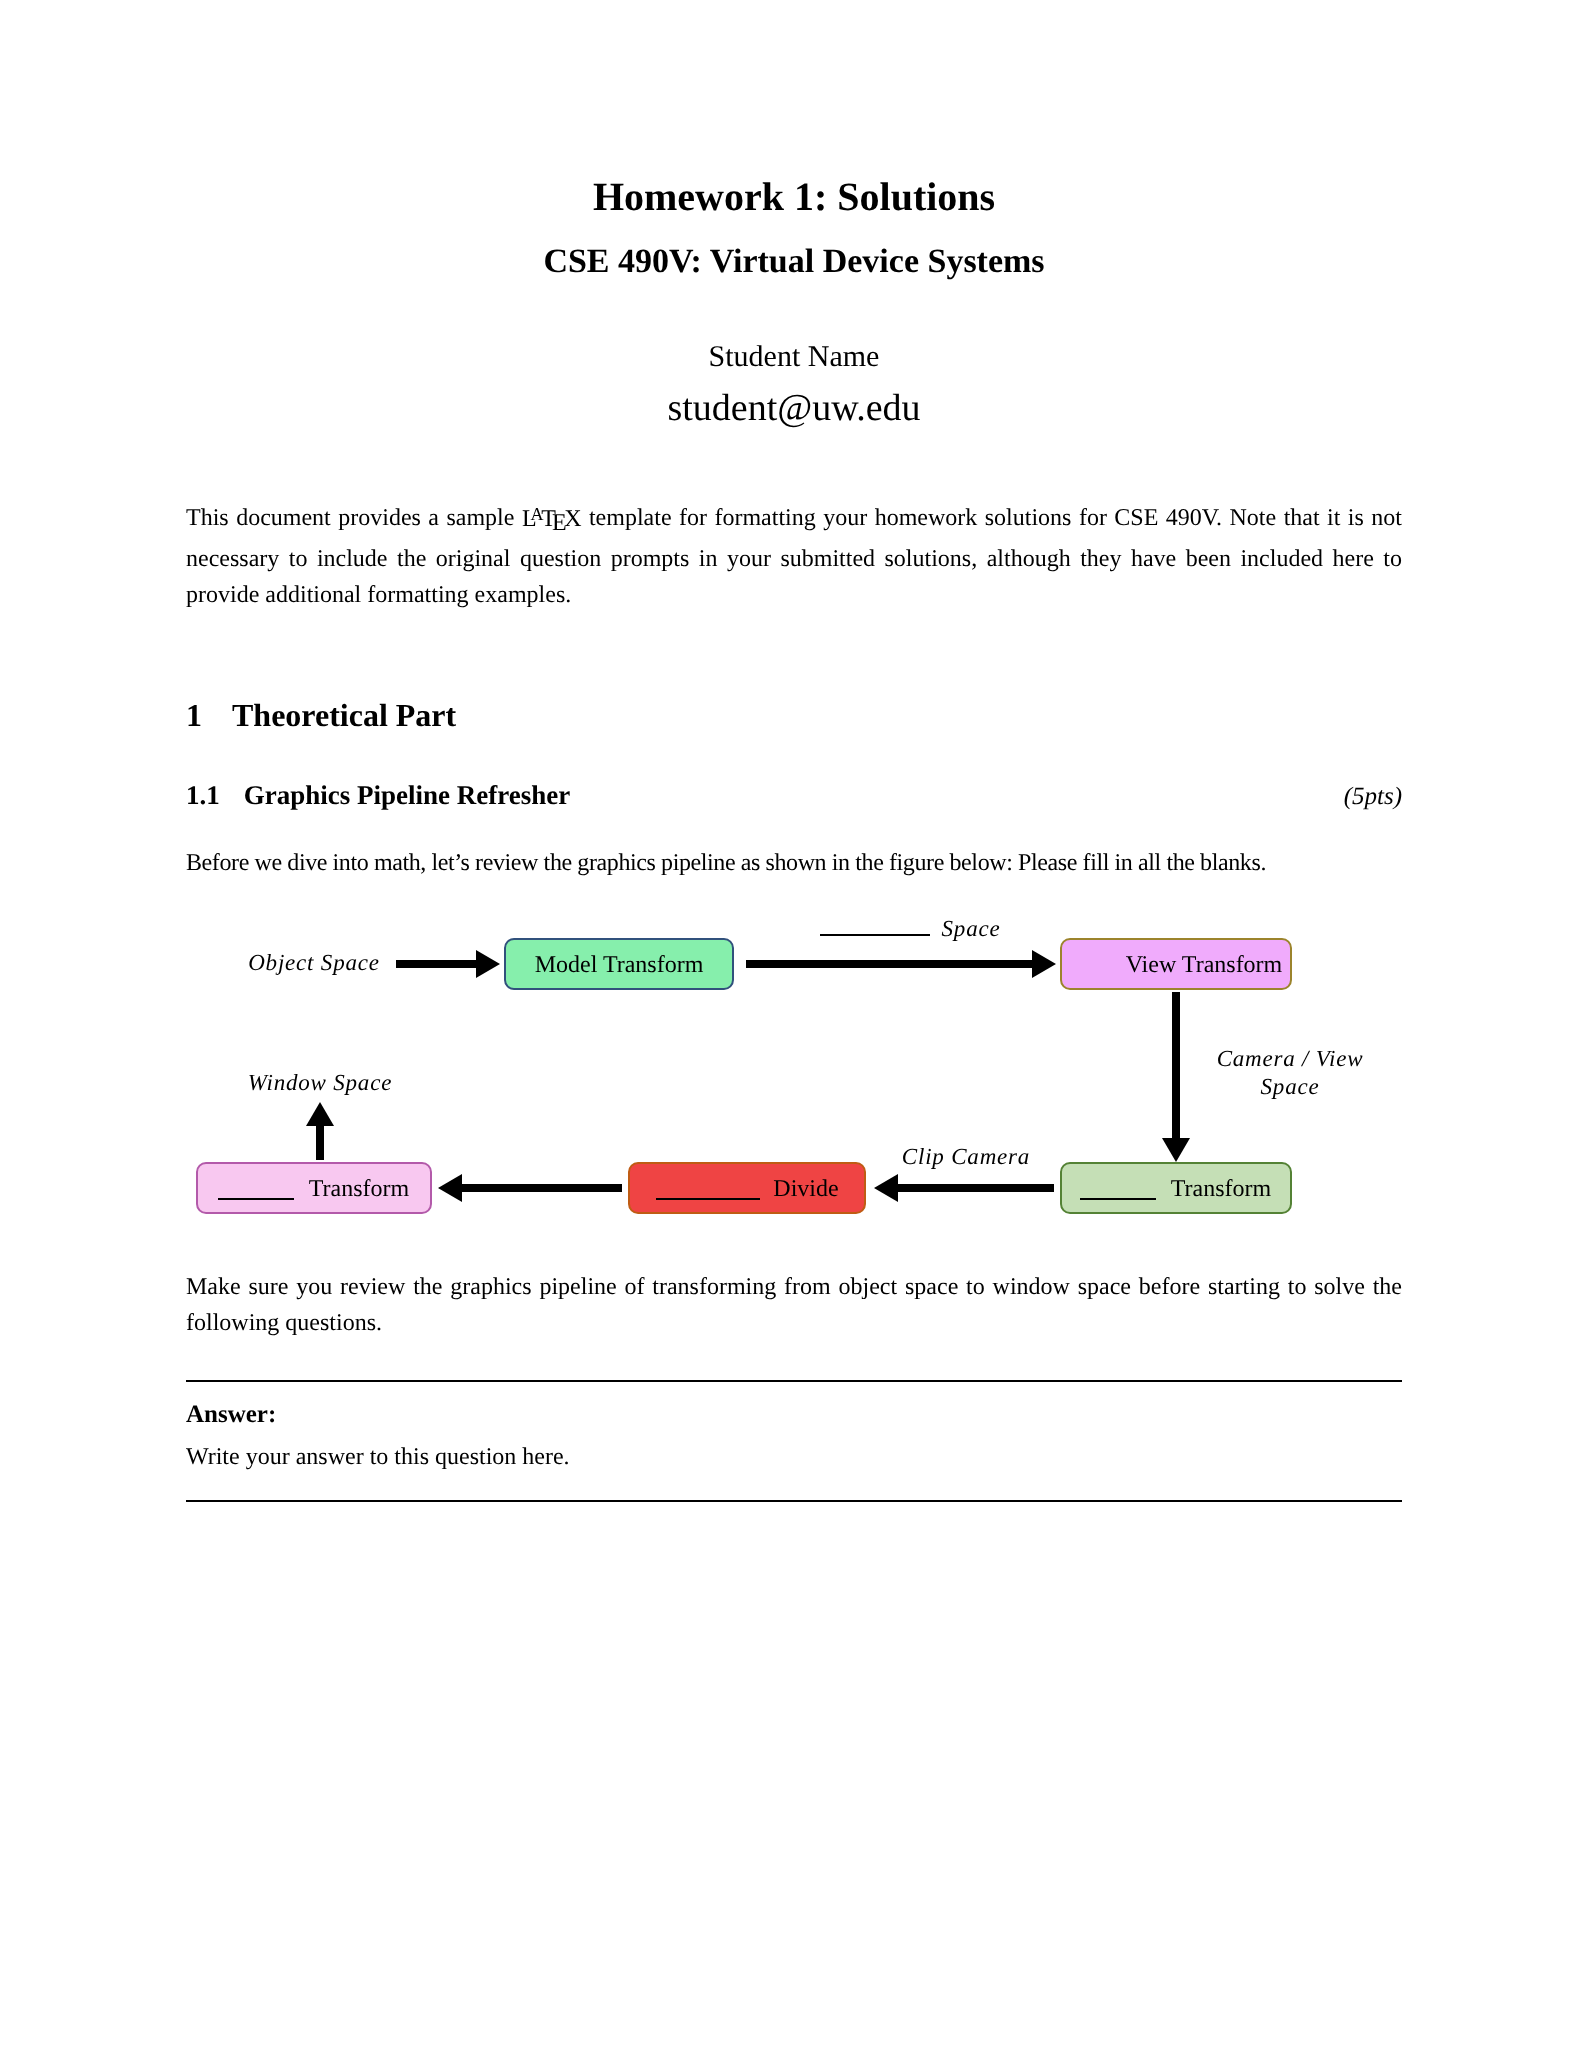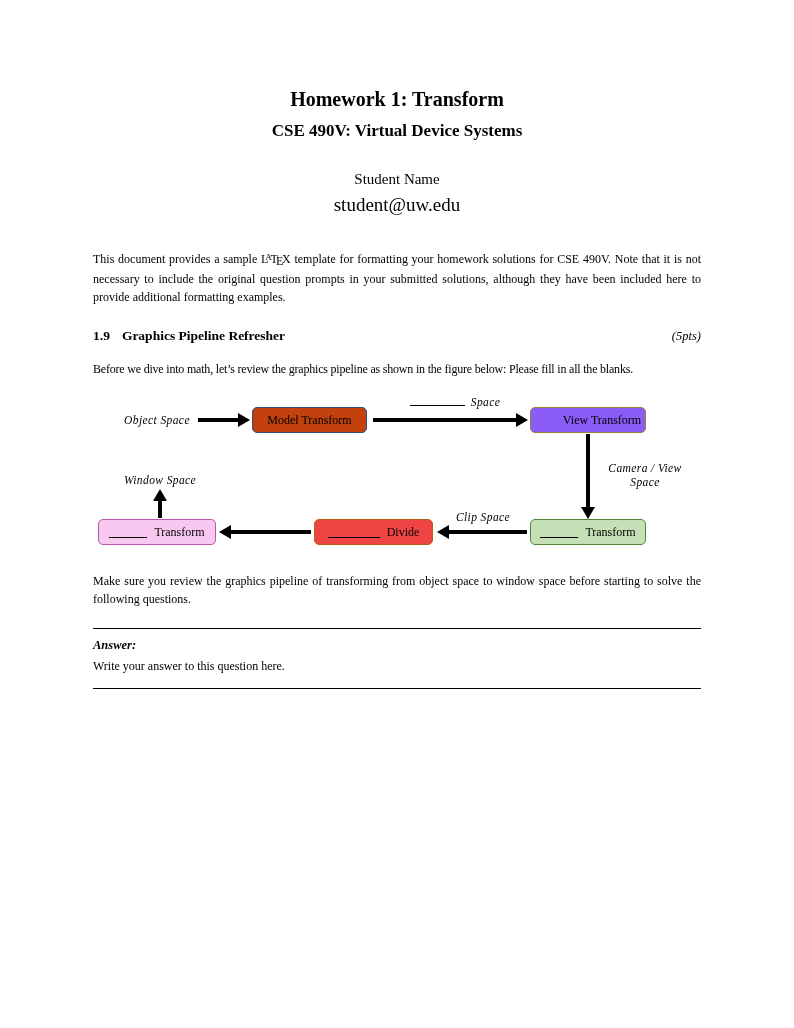--- a/index.html
+++ b/index.html
@@ -71,22 +71,22 @@
   .box {
     position: absolute;
     height: 26px;
     border-radius: 5px;
     border: 1.2px solid #333;
     display: flex;
     align-items: center;
     justify-content: center;
     font-size: 12px;
   }
-  .box-model  { background: #c2410c; border-color: #31517c; }
-  .box-view   { background: #8b5cf6; border-color: #9c842c; padding-left: 28px; }
+  .box-model  { background: #86efac; border-color: #31517c; }
+  .box-view   { background: #f0abfc; border-color: #9c842c; padding-left: 28px; }
   .box-green  { background: #c5dfb6; border-color: #548235; }
   .box-orange { background: #ef4444; border-color: #c05c14; }
   .box-pink   { background: #f8c8f0; border-color: #b35aaa; }
 
   .blank { display: inline-block; height: 11px; border-bottom: 1.2px solid #000; margin-right: 7px; }
   .w38 { width: 38px; }
   .w52 { width: 52px; }
   .w55 { width: 55px; }
   .blank-inline { margin-right: 6px; }
 
@@ -107,42 +107,45 @@
     justify-content: center;
     font-style: italic;
     font-size: 11.5px;
     letter-spacing: 0.4px;
   }
 
   .closing { margin-top: 12px; }
 
   .answer-block { margin-top: 20px; }
   .rule { border: none; border-top: 1.2px solid #000; margin: 0; }
-  .answer-label { font-size: 12.5px; font-weight: bold; margin: 9px 0 0 0; font-style: italic; }
+  .answer-label { font-size: 12.5px; font-weight: bold; margin: 9px 0 0 0; }
   .answer-body { margin: 4px 0 0 0; }
   .rule-bottom { margin-top: 13px; }
 </style>
 </head>
 <body>
 
 <div class="page">
 
   <div class="header">
-    <div class="doc-title">Homework 1: Transform</div>
+    <div class="doc-title">Homework 1: Solutions</div>
     <div class="doc-subtitle">CSE 490V: Virtual Device Systems</div>
     <div class="doc-author">Student Name</div>
     <div class="doc-email">student@uw.edu</div>
   </div>
 
   <p class="body-text intro"><span>This document provides a sample </span><span><span>L</span><span class="lx-a">A</span><span>T</span><span class="lx-e">E</span><span>X</span></span><span> template for formatting your homework solutions for CSE 490V. Note that it is not necessary to include the original question prompts in your submitted solutions, although they have been included here to provide additional formatting examples.</span></p>
 
+  <div class="section-heading">
+    <span class="sec-num">1</span><span>Theoretical Part</span>
+  </div>
 
   <div class="subsection-row">
     <div class="subsection-heading">
-      <span class="sec-num">1.9</span><span>Graphics Pipeline Refresher</span>
+      <span class="sec-num">1.1</span><span>Graphics Pipeline Refresher</span>
     </div>
     <div class="points">(5pts)</div>
   </div>
 
   <p class="body-text question-line">Before we dive into math, let’s review the graphics pipeline as shown in the figure below: Please fill in all the blanks.</p>
 
   <div class="figure">
 
     <div class="fig-label" style="left:9px; top:19px; width:110px;">Object Space</div>
 
@@ -177,21 +180,21 @@
     <div class="fig-label" style="left:487px; top:67px; width:130px;text-align:center;">
       <span style="display:block;">Camera / View</span>
       <span style="display:block;">Space</span>
     </div>
 
     <div class="box box-green" style="left:437px; top:125px; width:116px;">
       <span class="blank w38"></span>
         <span>Transform</span>
     </div>
 
-    <div class="fig-label" style="left:330px; top:116px; width:120px;">Clip Space</div>
+    <div class="fig-label" style="left:330px; top:116px; width:120px;">Clip Camera</div>
 
     <div class="arrow-h" style="left:344px; top:131px; width:90px;">
       <span class="head-left"></span>
         <span class="bar"></span>
     </div>
 
     <div class="box box-orange" style="left:221px; top:125px; width:119px;">
       <span class="blank w52"></span>
         <span>Divide</span>
     </div>

